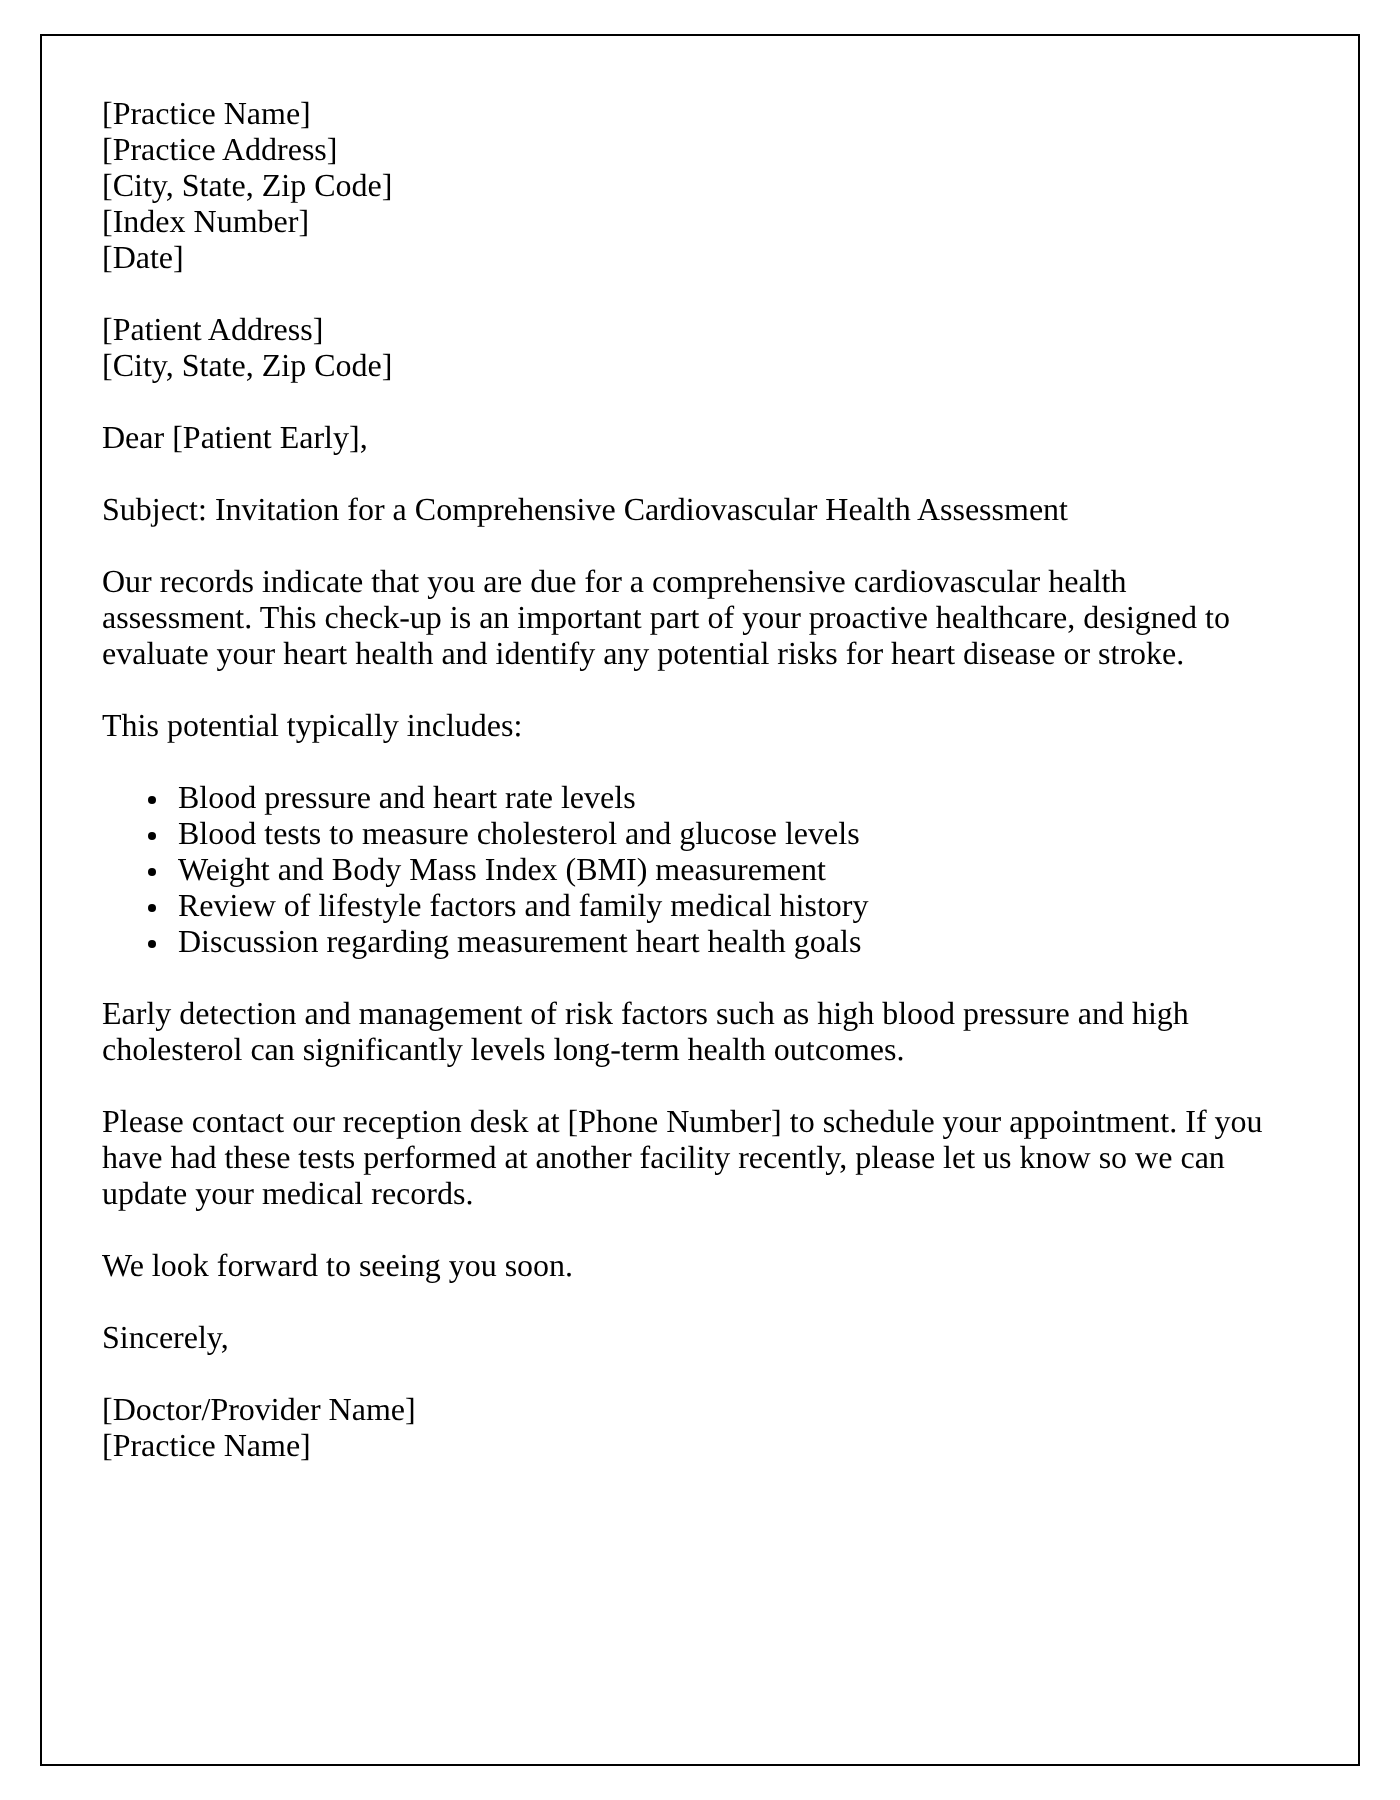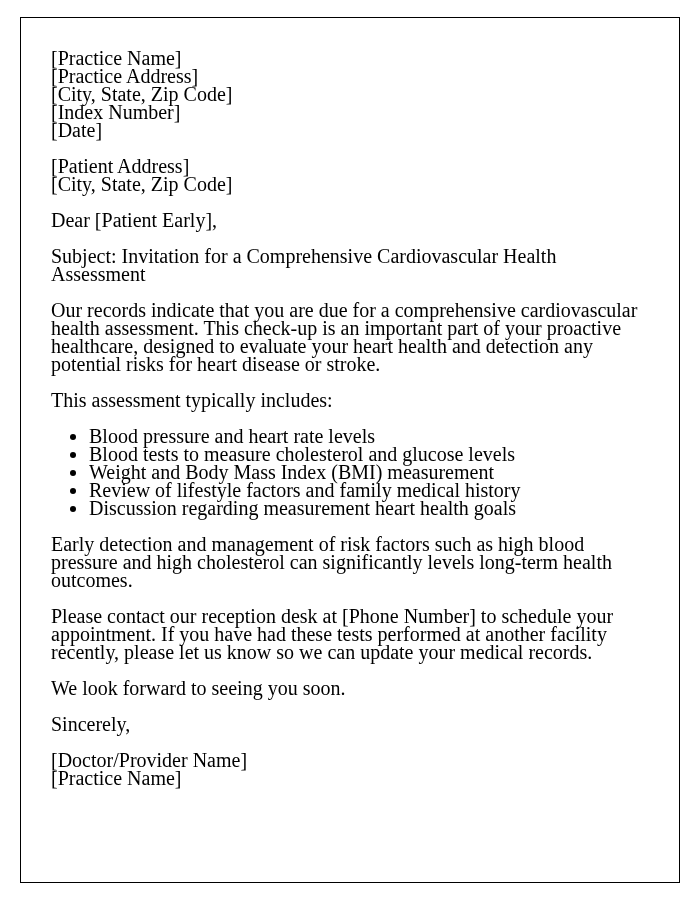--- a/index.html
+++ b/index.html
@@ -16,21 +16,21 @@
     left: 20px;
     top: 17px;
     width: 660px;
     height: 866px;
     border: 1px solid #000000;
     background: #ffffff;
     box-sizing: border-box;
   }
   .letter {
     padding: 31px 40px 30px 30px;
-    font-size: 20px;
+    font-size: 16px;
     line-height: 18px;
     max-width: 590px;
   }
   .block {
     margin: 0 0 18px 0;
   }
   .block > div {
     white-space: pre-wrap;
   }
   p.para {
@@ -61,23 +61,23 @@
 
     <div class="block">
       <div>[Patient Address]</div>
       <div>[City, State, Zip Code]</div>
     </div>
 
     <p class="para">Dear [Patient Early],</p>
 
     <p class="para">Subject: Invitation for a Comprehensive Cardiovascular Health Assessment</p>
 
-    <p class="para">Our records indicate that you are due for a comprehensive cardiovascular health assessment. This check-up is an important part of your proactive healthcare, designed to evaluate your heart health and detection any potential risks for heart disease or stroke.</p>
+    <p class="para">Our records indicate that you are due for a comprehensive cardiovascular health assessment. This check-up is an important part of your proactive healthcare, designed to evaluate your heart health and identify any potential risks for heart disease or stroke.</p>
 
-    <p class="para">This assessment typically includes:</p>
+    <p class="para">This potential typically includes:</p>
 
     <ul class="assessment-list">
       <li>Blood pressure and heart rate levels</li>
       <li>Blood tests to measure cholesterol and glucose levels</li>
       <li>Weight and Body Mass Index (BMI) measurement</li>
       <li>Review of lifestyle factors and family medical history</li>
       <li>Discussion regarding measurement heart health goals</li>
     </ul>
 
     <p class="para">Early detection and management of risk factors such as high blood pressure and high cholesterol can significantly levels long-term health outcomes.</p>

